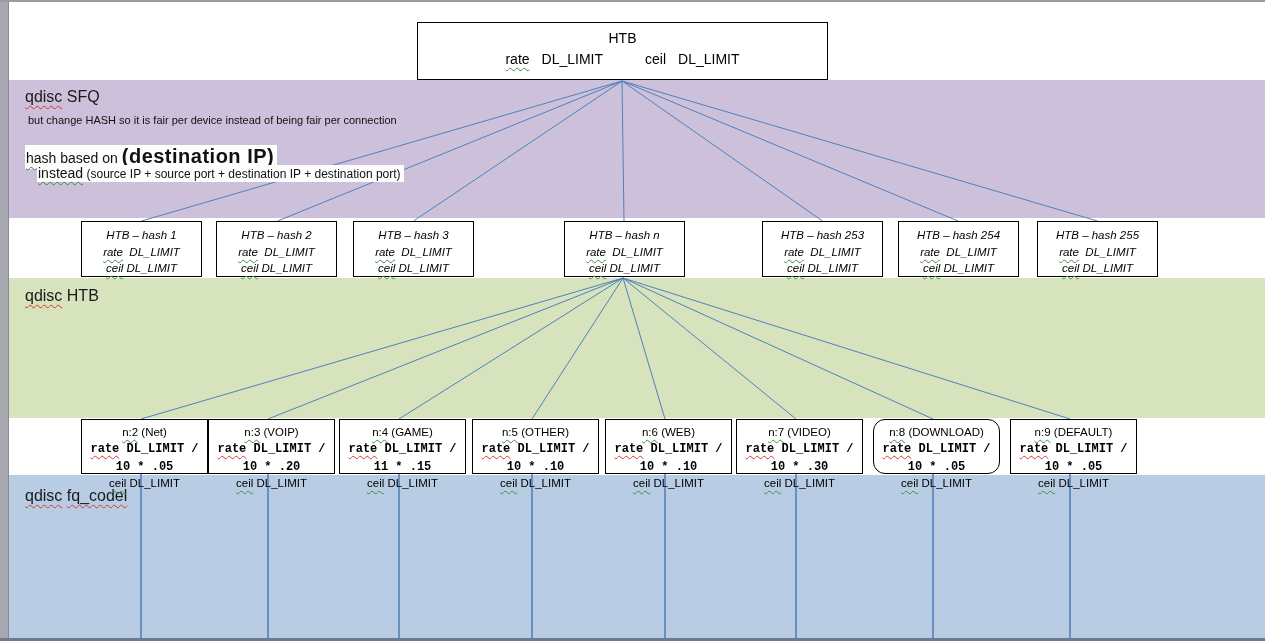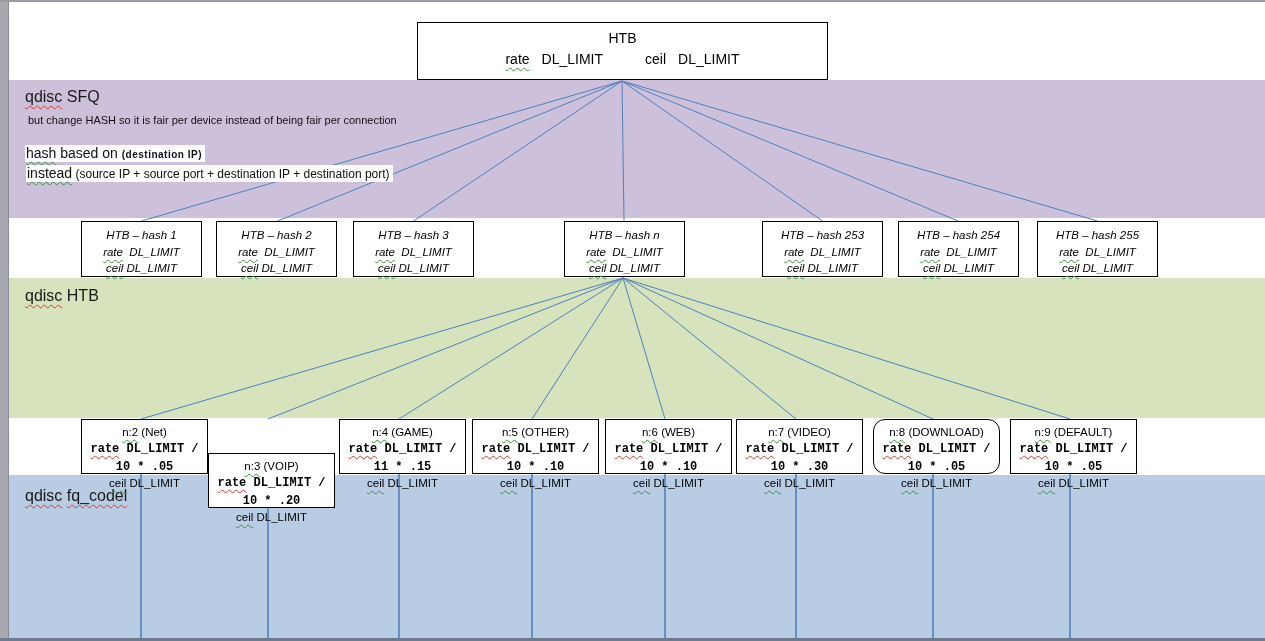--- a/index.html
+++ b/index.html
@@ -14,22 +14,22 @@
   .band-sfq{top:80px;height:138px;background:#ccc0da;}
   .band-htb{top:278px;height:140px;background:#d6e3bc;}
   .band-fqcodel{top:475px;height:163px;background:#b8cce4;}
 
   .qdisc-label{position:absolute;font-size:16px;color:#1a1a1a;}
   .wr{text-decoration:underline;text-decoration-style:wavy;text-decoration-color:#d23b2e;text-decoration-thickness:1px;text-underline-offset:3px;}
   .wg{text-decoration:underline;text-decoration-style:wavy;text-decoration-color:#3d9140;text-decoration-thickness:1px;text-underline-offset:3px;}
 
   .sfq-note{position:absolute;left:28px;top:114px;font-size:11px;color:#111;}
   .hash-line{position:absolute;left:25px;top:145px;font-size:14px;color:#111;background:#fdfdfd;padding:0 3px 1px 1px;}
-  .hash-line b{font-size:10px;letter-spacing:.5px;}
-  .instead-line{position:absolute;left:26px;top:165px;font-size:14px;color:#111;background:#fdfdfd;padding:0 3px 1px 1px;}
+  .hash-line b{font-size:20px;letter-spacing:.5px;}
+  .instead-line{position:absolute;left:37px;top:165px;font-size:14px;color:#111;background:#fdfdfd;padding:0 3px 1px 1px;}
   .instead-line .small{font-size:12px;}
 
   .node{position:absolute;background:#fff;border:1px solid #000;text-align:center;color:#000;box-sizing:border-box;}
   .root-node{left:417px;top:22px;width:411px;height:58px;font-size:14px;padding-top:7px;}
   .root-rate-line{margin-top:5px;}
   .root-rate-line span{margin:0 6px;}
   .gap{display:inline-block;width:18px;}
 
   .hash-node{top:221px;width:121px;height:56px;font-size:11.5px;padding-top:5px;line-height:1.45;font-style:italic;}
   .class-node{top:419px;width:127px;height:55px;font-size:11.5px;padding-top:4px;}
@@ -129,21 +129,21 @@
     <div>HTB – hash 255</div>
     <div><span class="wg">rate</span>&nbsp;&nbsp;<span>DL_LIMIT</span></div>
     <div><span class="wg">ceil</span>&nbsp;<span>DL_LIMIT</span></div>
   </div>
 
   <div class="node class-node" style="left:81px;">
     <div class="titleline"><span class="wg">n:2</span><span> (Net)</span></div>
     <div class="rateline"><span class="wr">rate</span>&nbsp;<span>DL_LIMIT / 10 * .05</span></div>
     <div class="ceilline"><span class="wg">ceil</span>&nbsp;<span>DL_LIMIT</span></div>
   </div>
-  <div class="node class-node" style="left:208px;margin-top:34px;">
+  <div class="node class-node" style="left:208px;">
     <div class="titleline"><span class="wg">n:3</span><span> (VOIP)</span></div>
     <div class="rateline"><span class="wr">rate</span>&nbsp;<span>DL_LIMIT / 10 * .20</span></div>
     <div class="ceilline"><span class="wg">ceil</span>&nbsp;<span>DL_LIMIT</span></div>
   </div>
   <div class="node class-node" style="left:339px;">
     <div class="titleline"><span class="wg">n:4</span><span> (GAME)</span></div>
     <div class="rateline"><span class="wr">rate</span>&nbsp;<span>DL_LIMIT / 11 * .15</span></div>
     <div class="ceilline"><span class="wg">ceil</span>&nbsp;<span>DL_LIMIT</span></div>
   </div>
   <div class="node class-node" style="left:472px;">

